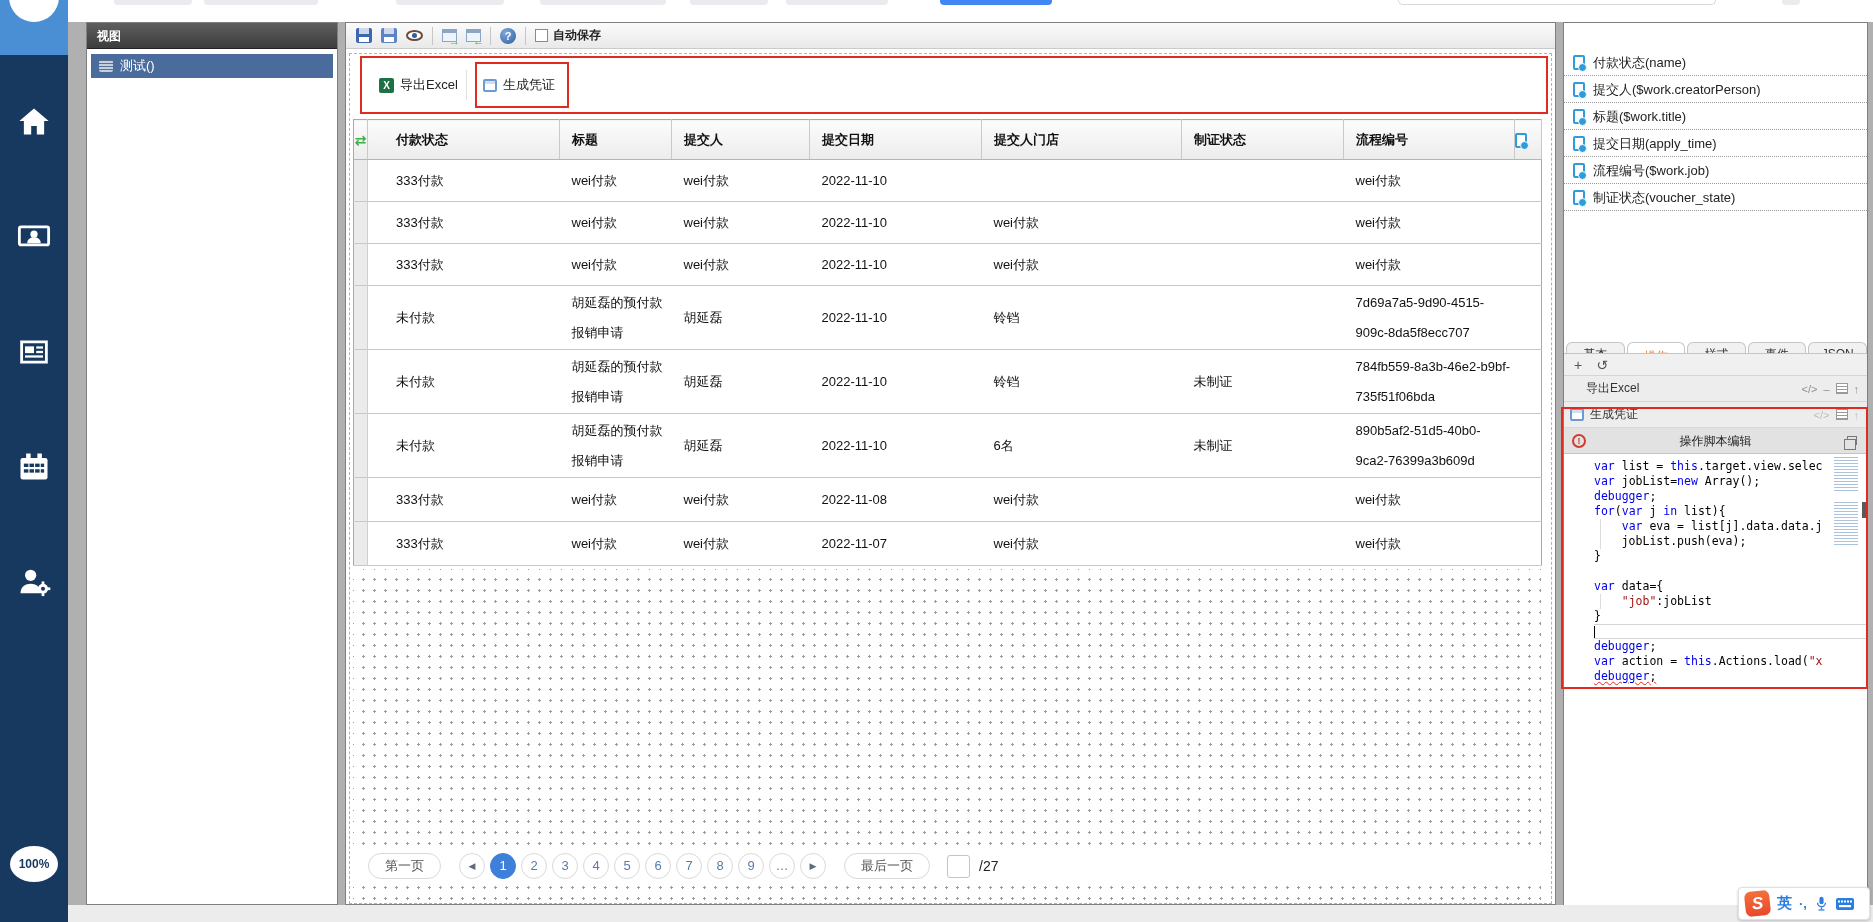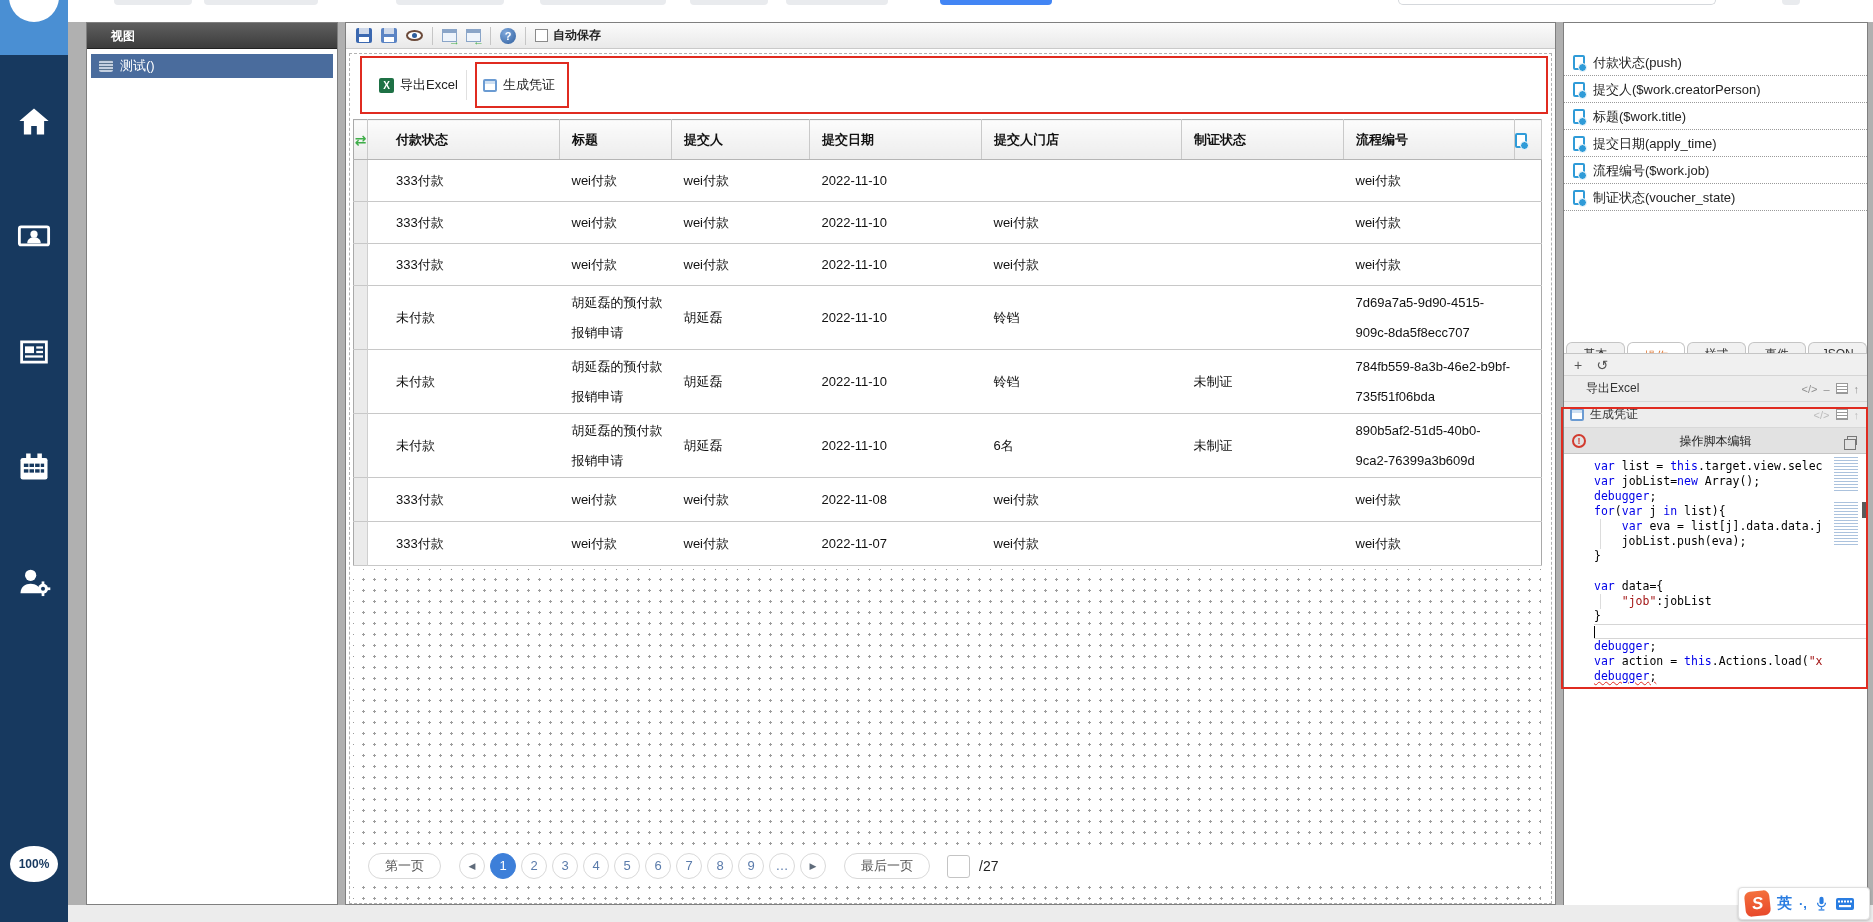--- a/index.html
+++ b/index.html
@@ -16,21 +16,21 @@
   .sidebar { position:absolute; left:0; top:0; width:68px; height:922px; background:#17395f; }
   .sidebar-logo { position:absolute; left:0; top:0; width:68px; height:55px; background:#4a8fd3; overflow:hidden; }
   .sidebar-logo .circ { position:absolute; left:9px; top:-28px; width:50px; height:50px; border-radius:50%; background:#fff; }
   .side-ic { position:absolute; left:16px; width:36px; height:36px; cursor:pointer; }
   .zoom-badge { position:absolute; left:10px; top:846px; width:48px; height:36px; background:#fff; border-radius:50%;
     color:#17395f; font-size:12px; font-weight:bold; text-align:center; line-height:36px; }
 
   
   .panel { position:absolute; top:22px; height:883px; background:#fff; border:1px solid #7f7f7f; }
   .panel-hdr { height:26px; background:linear-gradient(#5f5f5f,#3c3c3c); color:#fff; font-size:12px; font-weight:bold;
-    line-height:26px; padding-left:24px; border-bottom:1px solid #222; }
+    line-height:26px; padding-left:10px; border-bottom:1px solid #222; }
 
   
   .views { left:86px; width:252px; }
   .view-item { margin:5px 4px 0 4px; height:24px; background:#4a6c9d; color:#fff; font-size:13px; line-height:24px;
     display:flex; align-items:center; gap:7px; padding-left:8px; cursor:pointer; }
   .list-ic { display:inline-block; width:14px; height:12px; background:#c3cfdf; border-radius:2px;
     background-image:linear-gradient(#5a748f 1px,transparent 1px); background-size:100% 3px; background-position:0 3px; }
 
   
   .designer { left:345px; width:1211px; }
@@ -408,21 +408,21 @@
     <span class="pg-pill">最后一页</span>
     <input class="pg-input" value="" style="">
     <span class="pg-total">/27</span>
   </div>
 </section>
 
 <section class="panel rightp">
   <div class="props-list" id="props-list">
       <div class="prop-item">
         <span class="doc-icon"></span>
-        <span>付款状态(push)</span>
+        <span>付款状态(name)</span>
       </div>
       <div class="prop-item">
         <span class="doc-icon"></span>
         <span>提交人($work.creatorPerson)</span>
       </div>
       <div class="prop-item">
         <span class="doc-icon"></span>
         <span>标题($work.title)</span>
       </div>
       <div class="prop-item">

